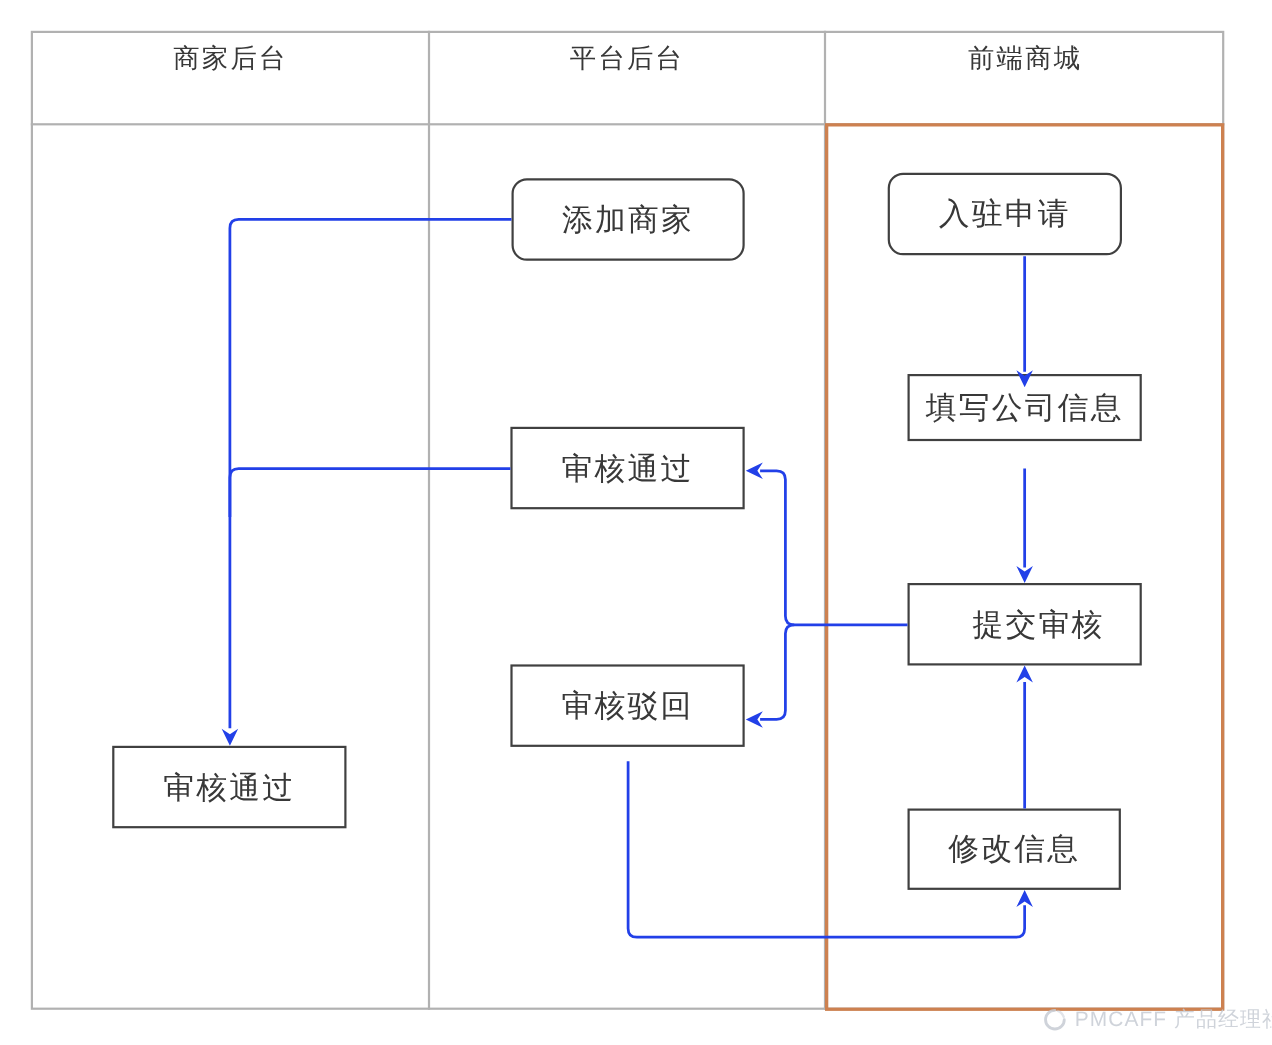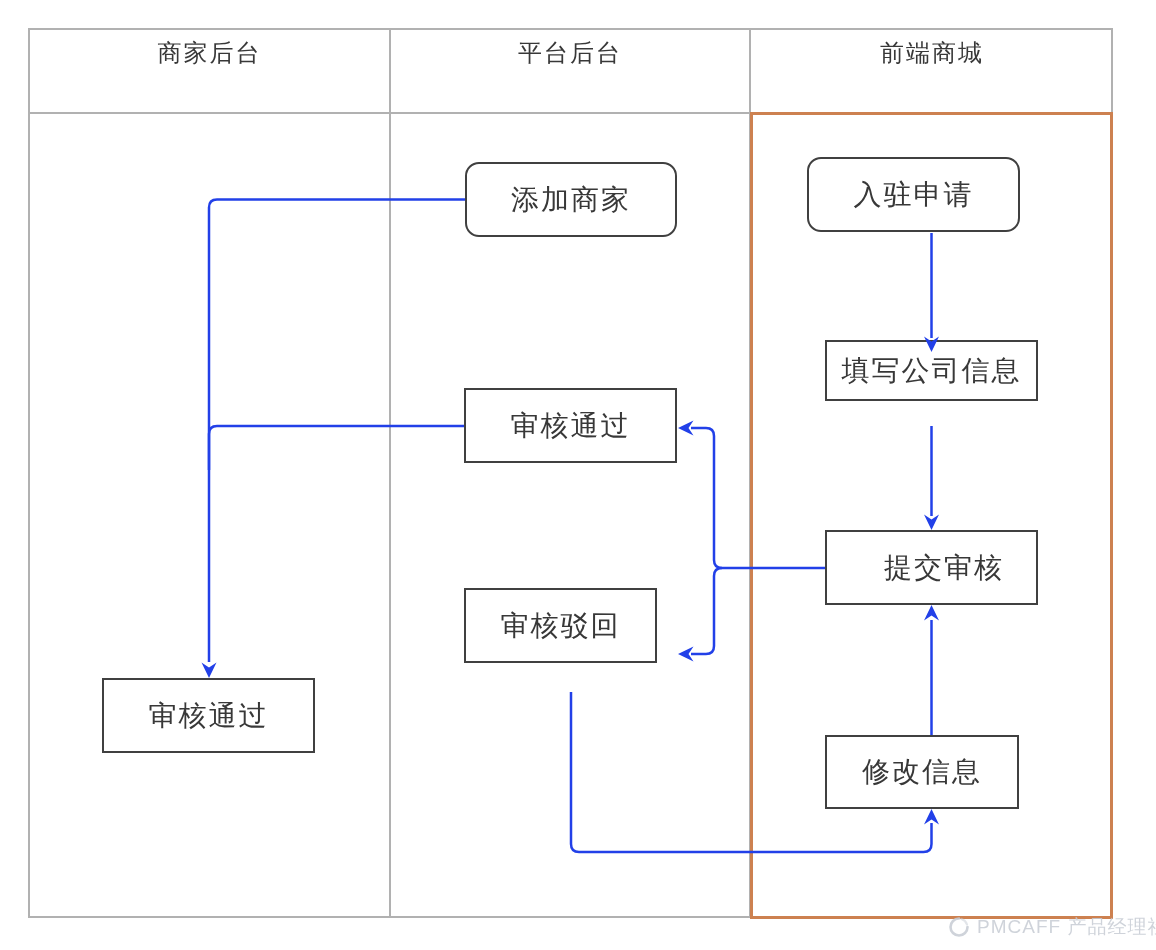--- a/index.html
+++ b/index.html
@@ -24,21 +24,21 @@
 
   
   .node { position:absolute; background:#ffffff; border:2px solid #404040; display:flex; align-items:center; justify-content:center;
           font-size:28px; color:#383838; letter-spacing:2px; z-index:3; }
   .node.rounded { border-radius:14px; }
   .n-add     { left:465px; top:162px; width:212px; height:75px; }
   .n-entry   { left:807px; top:157px; width:213px; height:75px; }
   .n-fill    { left:825px; top:340px; width:213px; height:61px; }
   .n-pass    { left:464px; top:388px; width:213px; height:75px; }
   .n-submit  { left:825px; top:530px; width:213px; height:75px;padding-left:25px; }
-  .n-reject  { left:464px; top:588px; width:193px; height:75px; }
+  .n-reject  { left:464px; top:604px; width:213px; height:75px; }
   .n-modify  { left:825px; top:735px; width:194px; height:74px; }
   .n-shop    { left:102px; top:678px; width:213px; height:75px; }
 
   .connectors { position:absolute; left:0; top:0; width:1156px; height:950px; z-index:4; pointer-events:none; }
 
   
   .watermark { position:absolute; left:948px; top:914px; display:flex; align-items:center; gap:7px; z-index:5; opacity:0.85; }
   .watermark .wm-text { font-size:19px; color:#c7ccd4; letter-spacing:1px; white-space:nowrap; }
 </style>
 </head>

